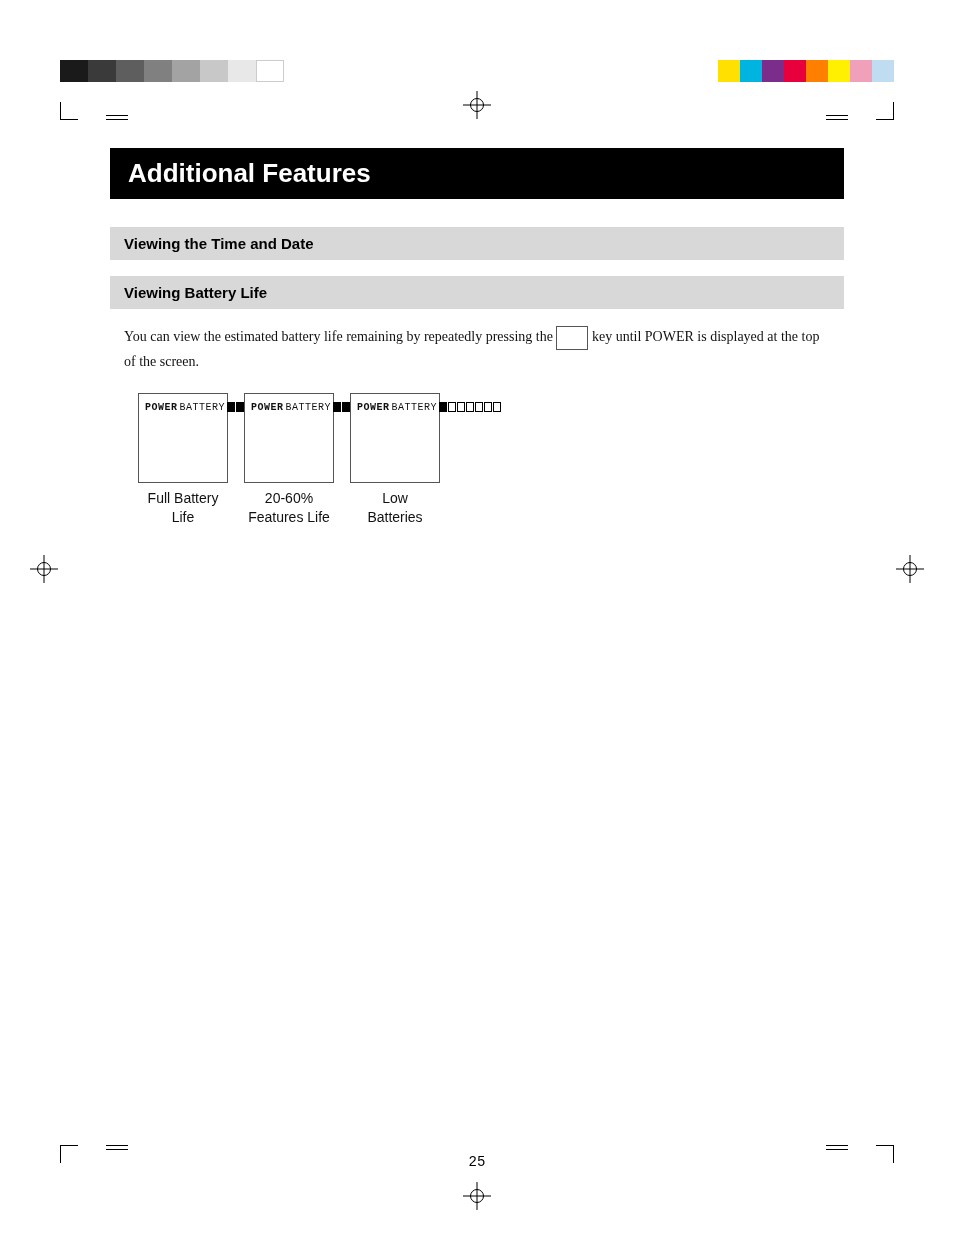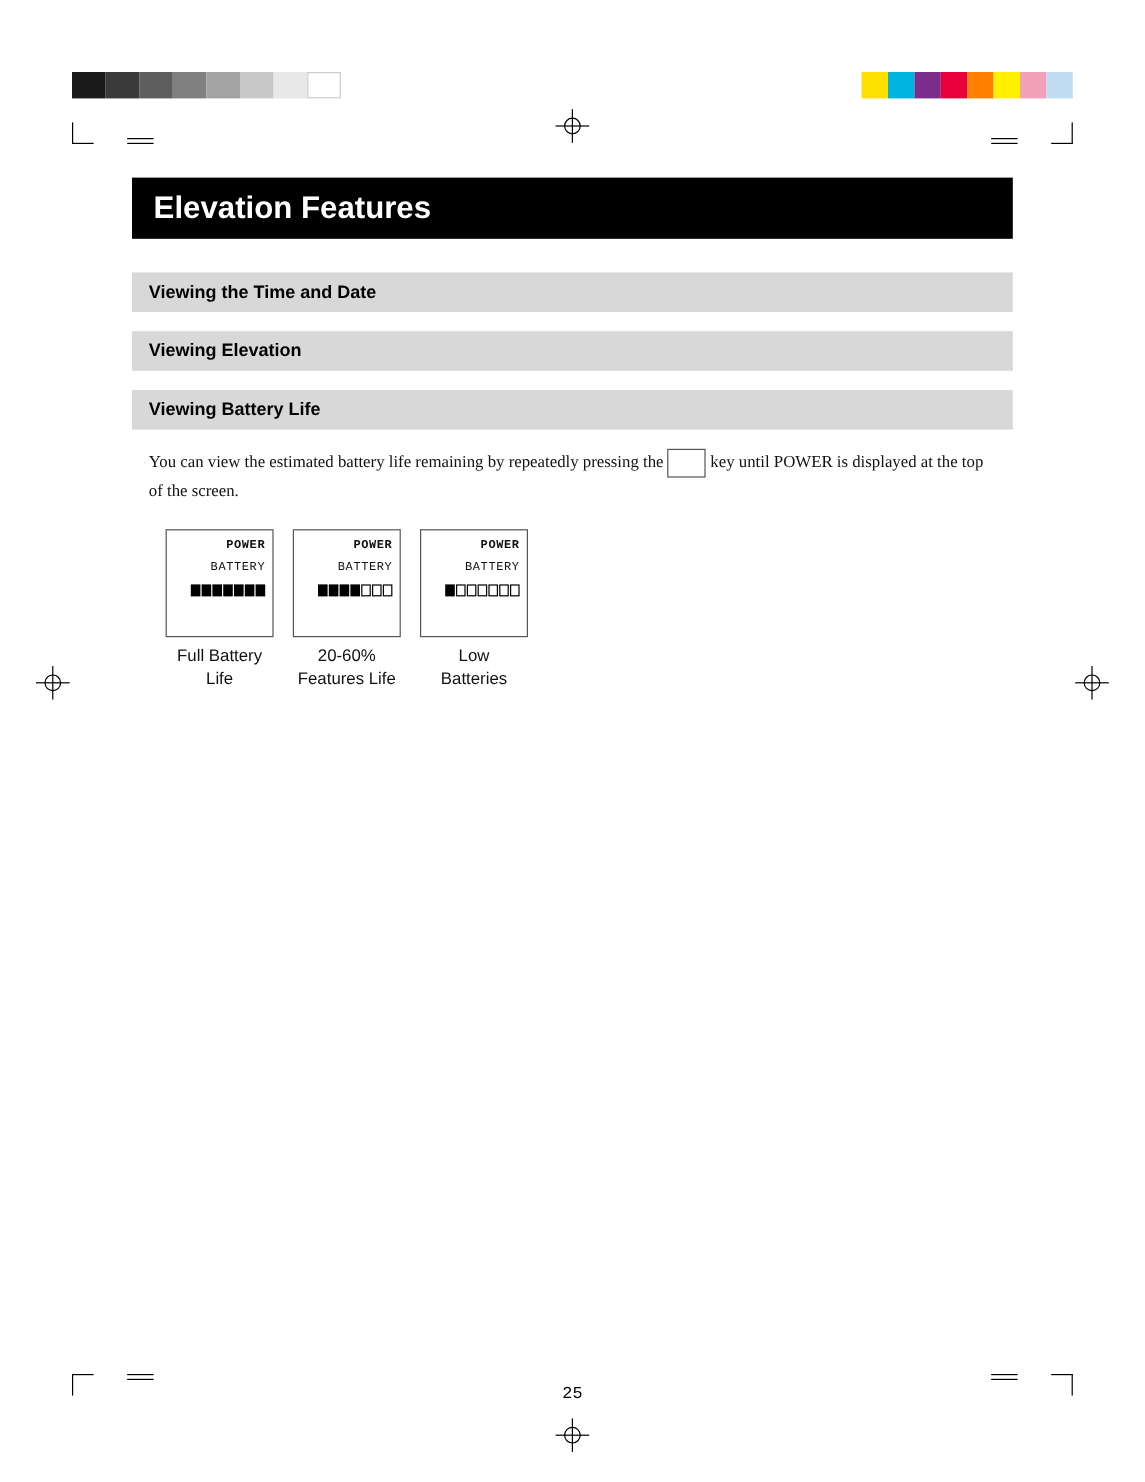--- a/index.html
+++ b/index.html
@@ -186,24 +186,23 @@
 
     .battery-screen {
       border: 1px solid #555;
       width: 90px;
       height: 90px;
       padding: 6px;
       font-family: 'Courier New', Courier, monospace;
       font-size: 10px;
       background: #fff;
       display: flex;
-      flex-direction: column;
+      flex-direction: row;
       gap: 2px;
       margin-bottom: 6px;
-      align-items: flex-end;
     }
 
     .battery-screen .bs-title {
       font-weight: bold;
       font-size: 10px;
       letter-spacing: 0.5px;
     }
 
     .battery-screen .bs-label {
       font-size: 10px;
@@ -377,27 +376,26 @@
   <div style="position:relative;width:28px;height:28px;">
     <div style="position:absolute;top:50%;left:0;width:100%;height:1px;background:#000;transform:translateY(-50%);"></div>
     <div style="position:absolute;left:50%;top:0;height:100%;width:1px;background:#000;transform:translateX(-50%);"></div>
     <div style="position:absolute;top:50%;left:50%;width:14px;height:14px;border:1px solid #000;border-radius:50%;transform:translate(-50%,-50%);"></div>
   </div>
 </div>
 
 <div class="main-content">
 
   
-  <div class="chapter-title">Elevation Features</div>
+  <div class="chapter-title">Additional Features</div>
 
   
   <div class="section-header">Viewing the Time and Date</div>
 
   
-  <div class="section-header">Viewing Elevation</div>
 
   
   <div class="section-header">Viewing Battery Life</div>
   <div class="section-body">
     <p>
       You can view the estimated battery life remaining by
       repeatedly pressing the <span class="key-box">&nbsp;&nbsp;&nbsp;&nbsp;</span> key until POWER is
       displayed at the top of the screen.
     </p>
 

